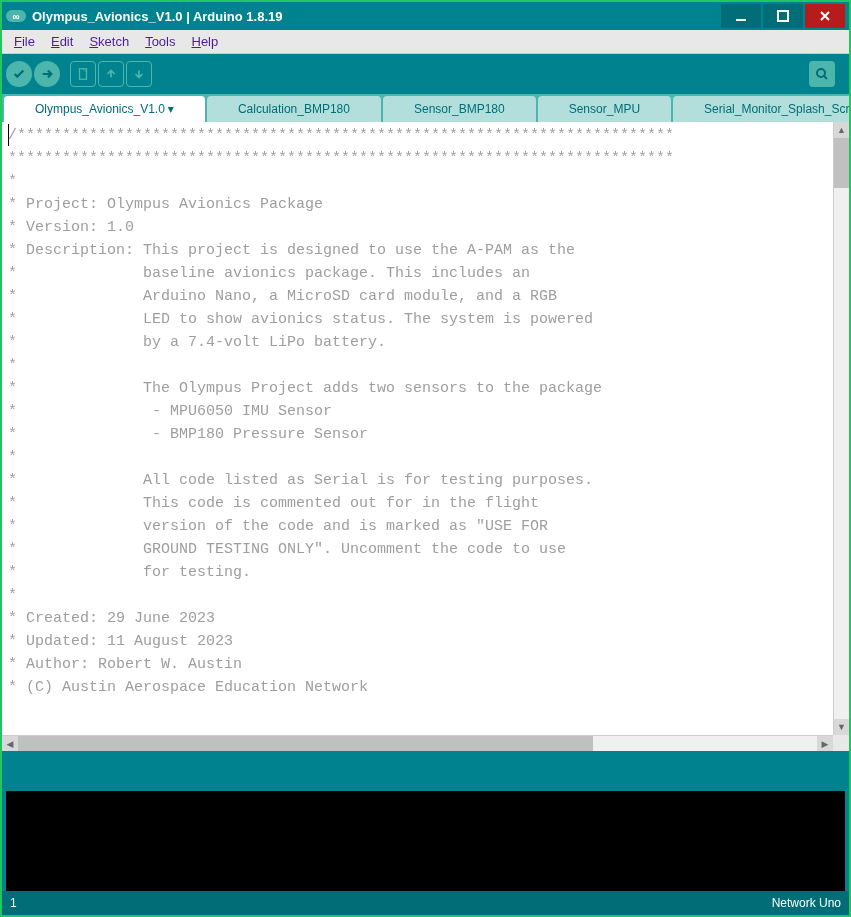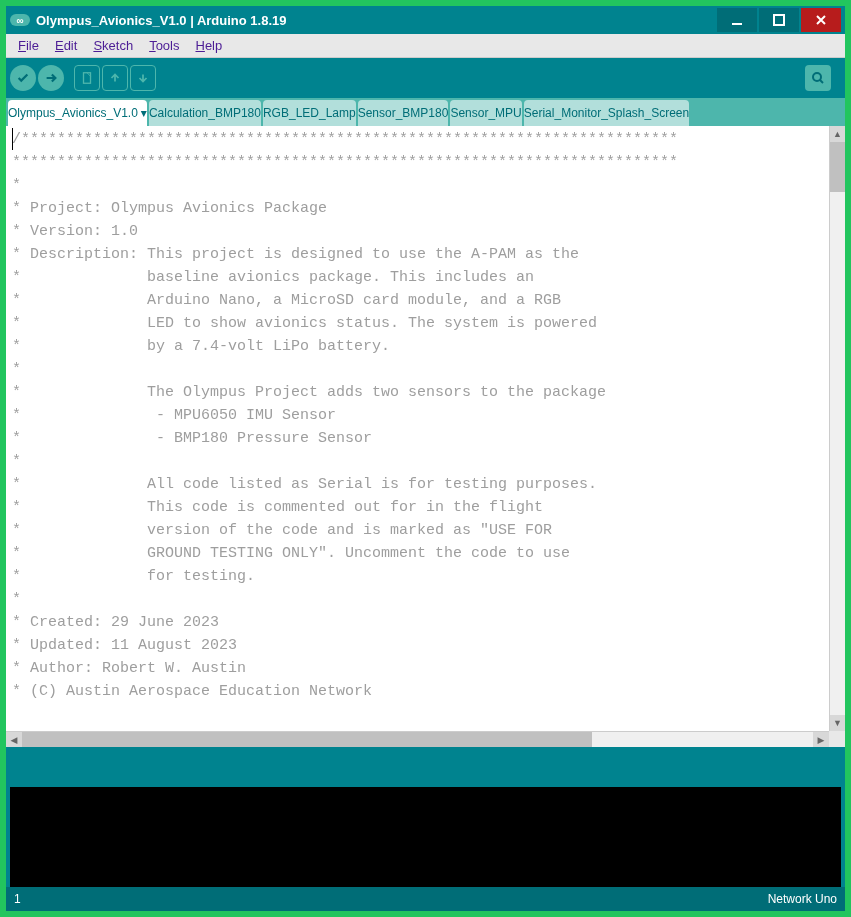--- a/index.html
+++ b/index.html
@@ -7,21 +7,21 @@
       font-family: Arial, sans-serif;
       background: #000;
       width: 851px;
       height: 917px;
       overflow: hidden;
     }
     .window {
       width: 851px;
       height: 917px;
       background: #00838f;
-      border: 6px solid #22c55e;
+      border: 2px solid #22c55e;
       display: flex;
       flex-direction: column;
     }
     .titlebar {
       height: 28px;
       background: linear-gradient(to right, #00838f, #00838f);
       display: flex;
       align-items: center;
       padding: 0 4px;
       color: #fff;
@@ -129,21 +129,21 @@
       height: 28px;
       background: #4db6ac;
       display: flex;
       align-items: flex-end;
       padding-left: 2px;
       overflow: hidden;
     }
     .tab {
       background: #b2dfdb;
       color: #006d77;
-      padding: 5px 0;
+      padding: 5px 31px;
       font-size: 12px;
       border-top-left-radius: 4px;
       border-top-right-radius: 4px;
       margin-right: 2px;
       cursor: pointer;
       white-space: nowrap;
       height: 26px;
       display: flex;
       align-items: center;
     }
@@ -342,23 +342,20 @@
     </div>
   </div>
 
   <div class="tabs-bar">
     <div class="tab active">
       <span>Olympus_Avionics_V1.0</span>
       <span class="tab-menu">▾</span>
     </div>
     <div class="tab">
       <span>Calculation_BMP180</span>
-    </div>
-    <div class="tab">
-      <span>RGB_LED_Lamp</span>
     </div>
     <div class="tab">
       <span>Sensor_BMP180</span>
     </div>
     <div class="tab">
       <span>Sensor_MPU</span>
     </div>
     <div class="tab">
       <span>Serial_Monitor_Splash_Screen</span>
     </div>

